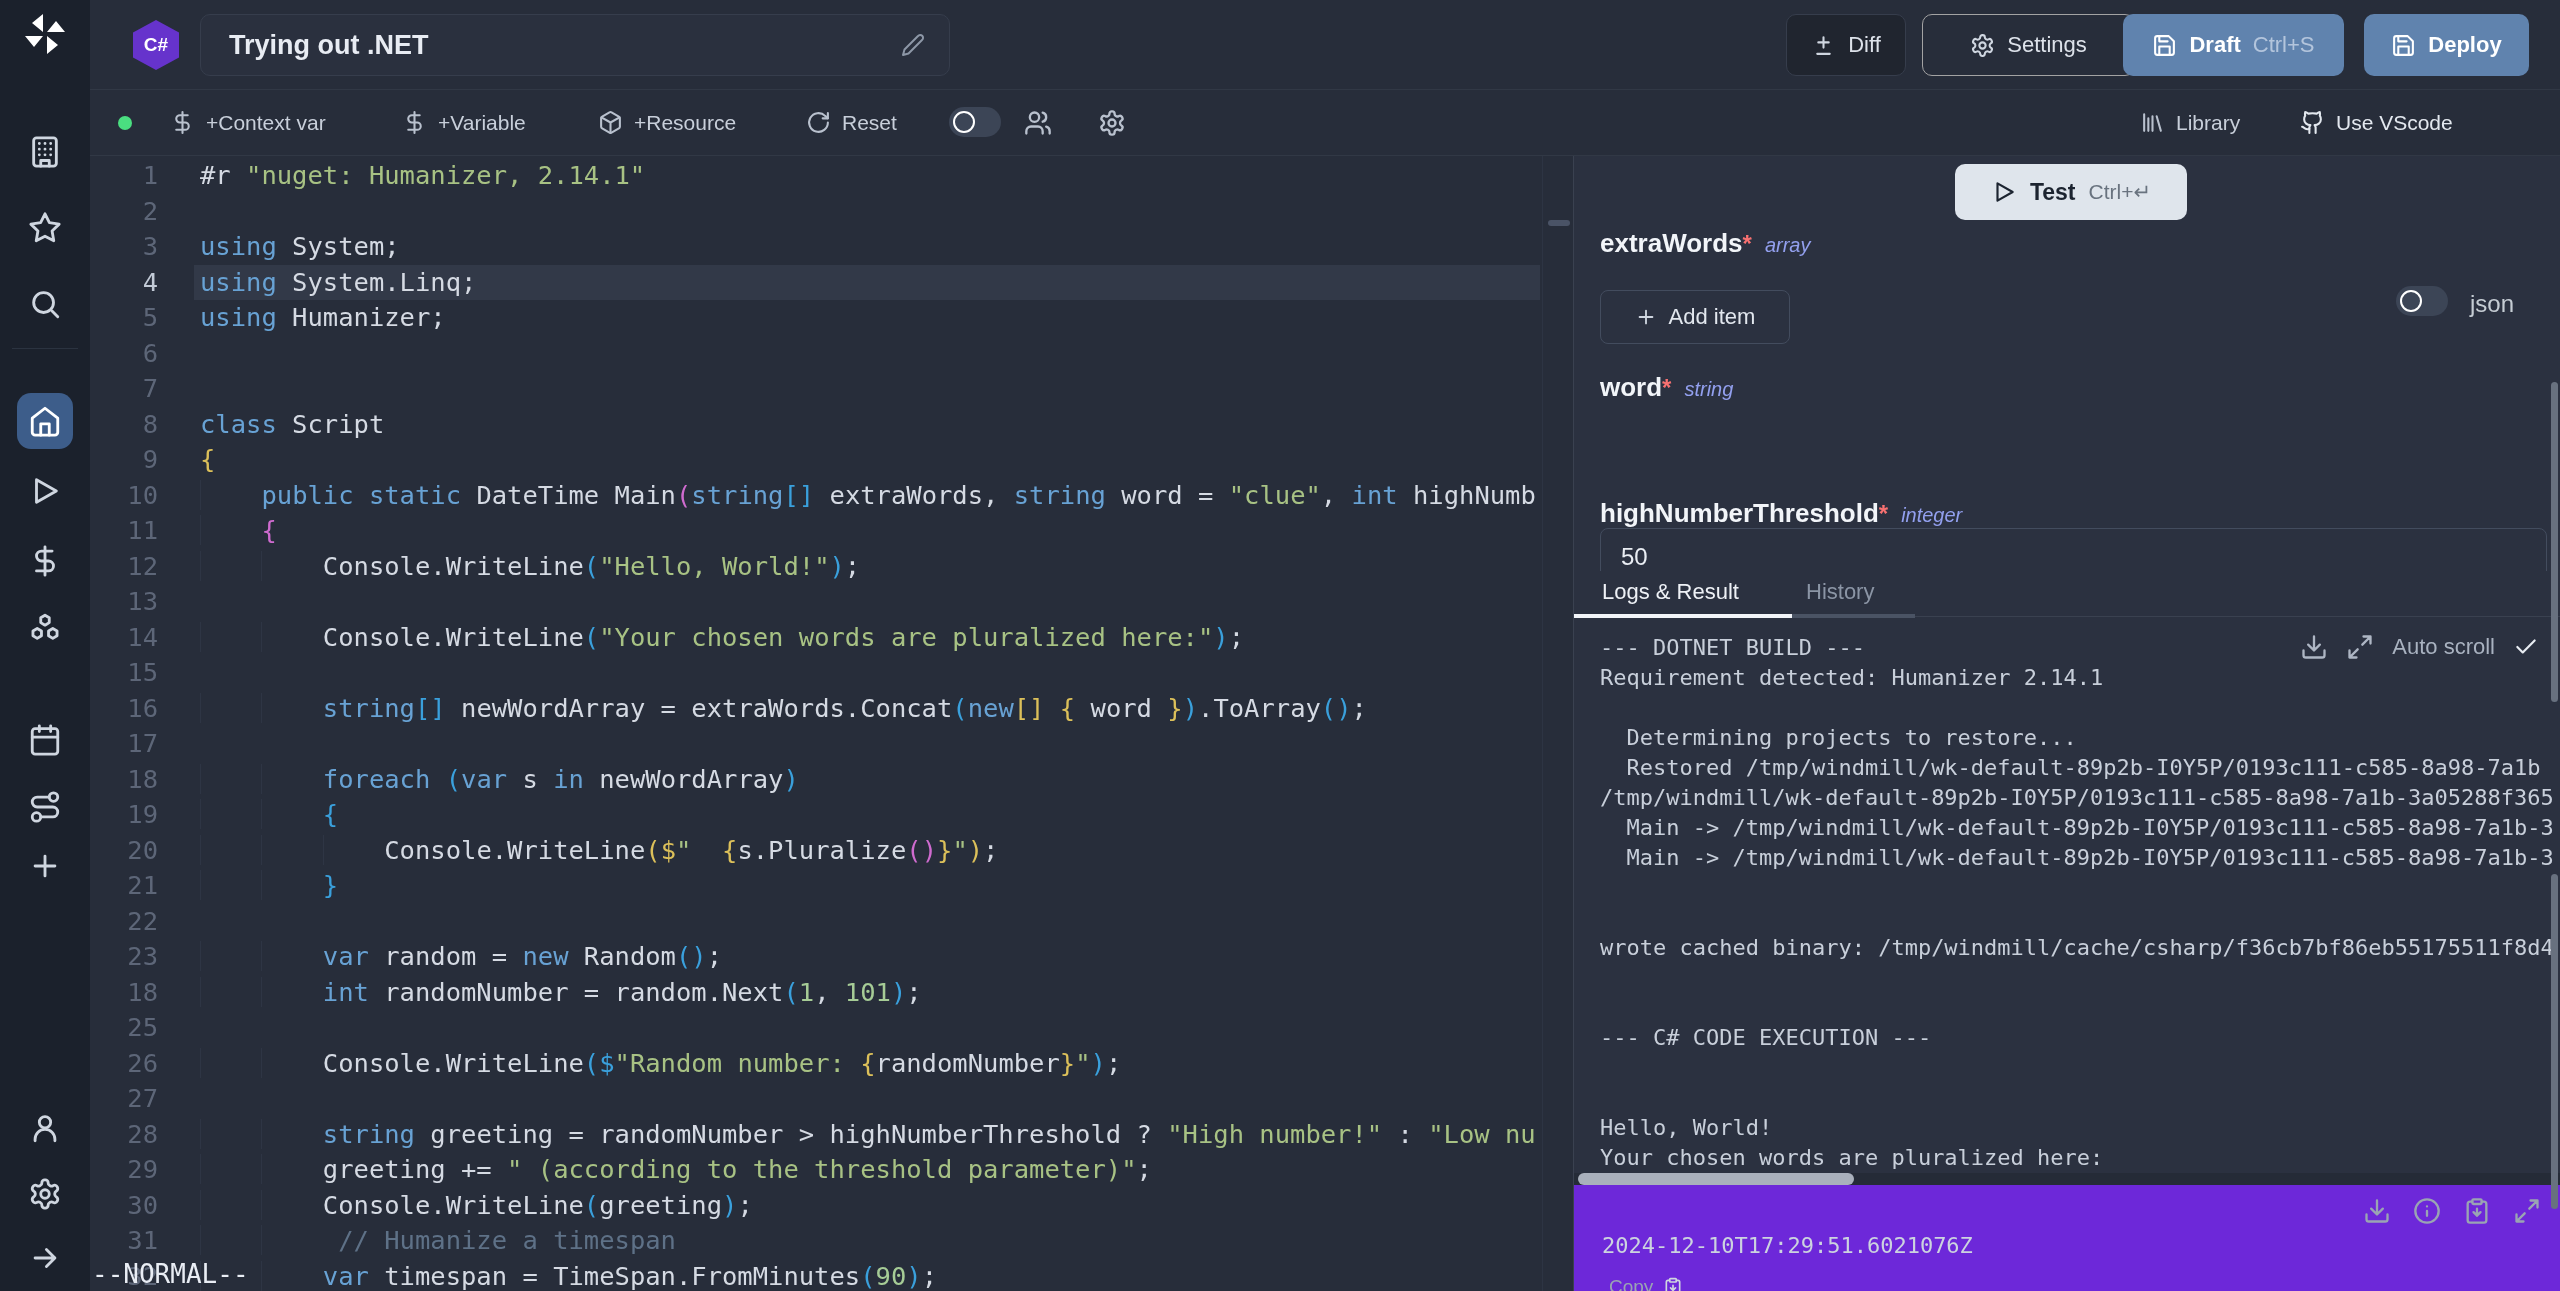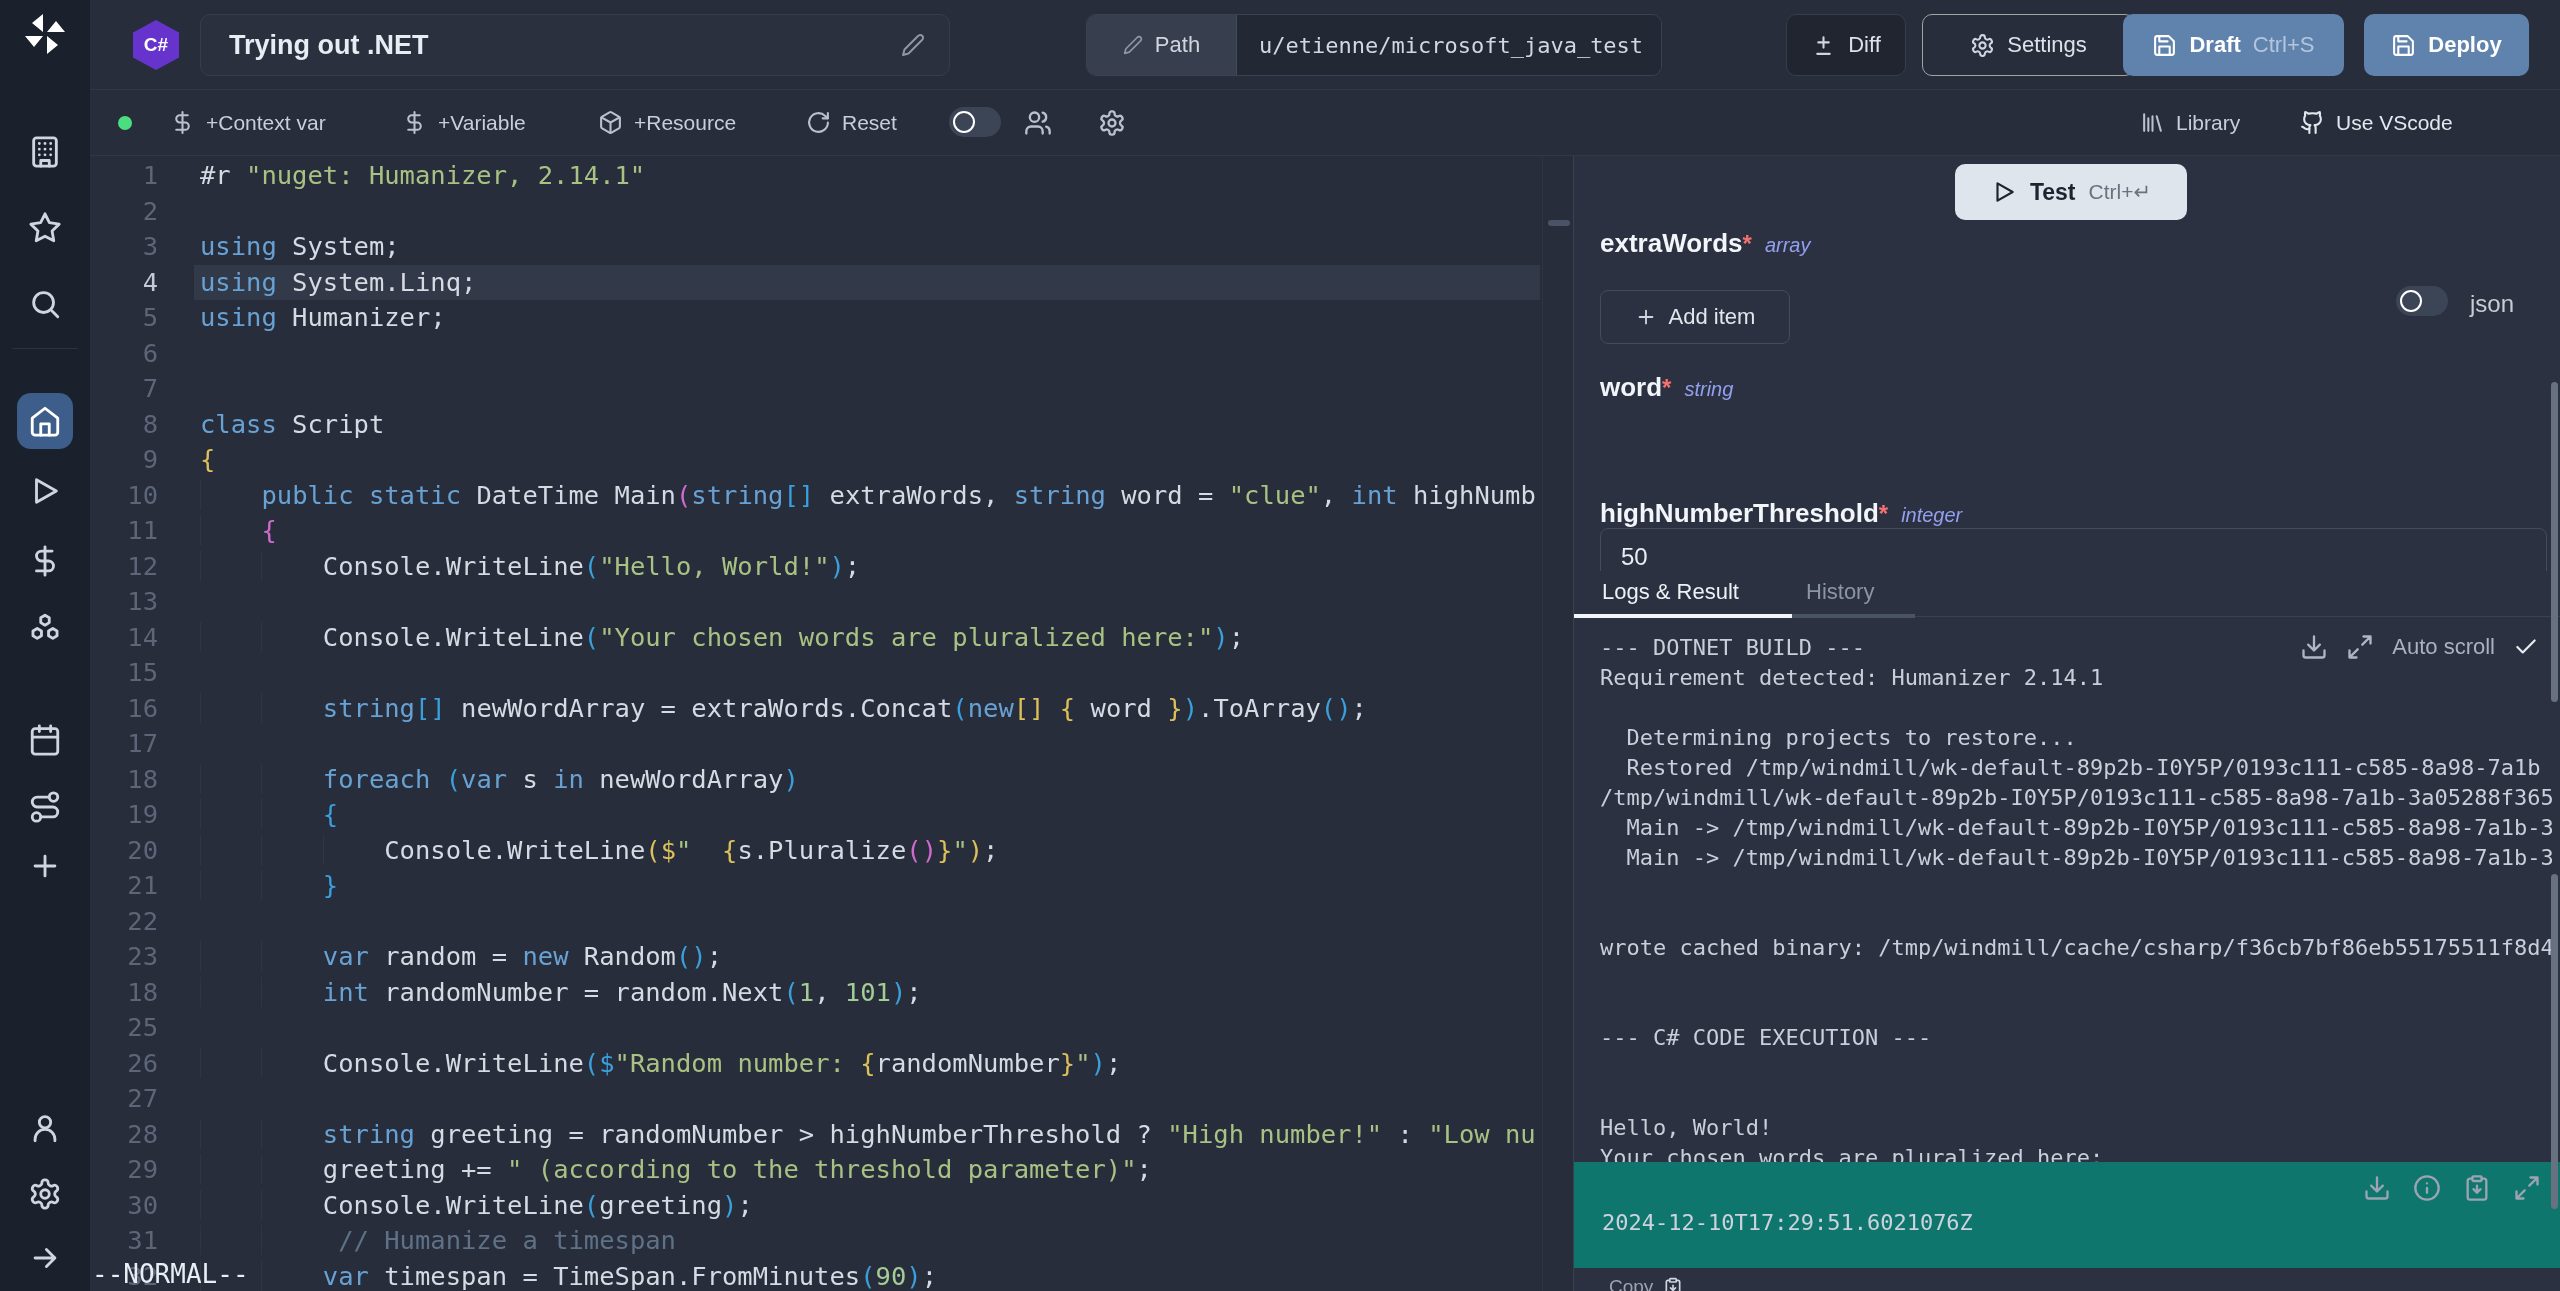--- a/index.html
+++ b/index.html
@@ -88,21 +88,21 @@
   #tab-underline{position:absolute;left:0;bottom:-2px;width:218px;height:4px;background:#f2f5f9}
   #tab-underline2{position:absolute;left:218px;bottom:-2px;width:123px;height:4px;background:#4a5364}
   #logs{left:0;top:461px;width:987px;height:556px;overflow:hidden}
   #log-pre{position:absolute;left:26px;top:16px;font:22px/30px "DejaVu Sans Mono",monospace;color:#c8cfda;white-space:pre}
   #log-controls{position:absolute;right:22px;top:16px;display:flex;align-items:center;gap:18px;color:#a9b2c0}
   #log-controls .cic{width:28px;height:28px;color:#aeb6c4;cursor:pointer}
   #log-controls .as{font-size:22px}
   #log-controls .chk{width:26px;height:26px;color:#e8ecf2}
   #log-hscroll-track{left:0;top:1017px;width:987px;height:12px;background:#252b37}
   #log-hscroll{left:4px;top:1017px;width:276px;height:12px;background:#a9b0bc;border-radius:6px}
-  #result{left:0;top:1006px;width:987px;height:106px;background:#0f766e}
+  #result{left:0;top:1029px;width:987px;height:106px;background:#6d28d9}
   #result-icons{position:absolute;right:20px;top:12px;display:flex;gap:22px;color:#9aa4b3}
   #result-icons .cic{width:28px;height:28px;cursor:pointer}
   #result-ts{position:absolute;left:28px;top:48px;font:22px "DejaVu Sans Mono",monospace;color:#ccd3df}
   #copy-row{left:1609px;top:1276px;display:flex;align-items:center;gap:10px;color:#9aa4b3;font-size:19px;z-index:5}
   #copy-row .cic{width:20px;height:20px}
   .vscroll{width:7px;background:#68717f;border-radius:4px;right:2px}
   #pscroll1{top:226px;height:320px}
   #pscroll2{top:718px;height:335px}
   
   #lib-item,#vsc-item{color:#c8cfda}
@@ -198,31 +198,20 @@
 
 <header id="topbar" class="abs">
   <div id="lang-icon" class="abs">C#</div>
   <div id="title-box" class="abs">
     <span class="t">Trying out .NET</span>
     <span class="pencil ic">
         <svg viewBox="0 0 24 24" fill="none" stroke="currentColor" stroke-width="2" stroke-linecap="round" stroke-linejoin="round">
           <path d="M17 3a2.85 2.83 0 1 1 4 4L7.5 20.5 2 22l1.5-5.5Z"></path>
         </svg>
       </span>
-  </div>
-  <div id="path-group" class="abs">
-    <div id="path-left">
-      <span class="pencil ic">
-          <svg viewBox="0 0 24 24" fill="none" stroke="currentColor" stroke-width="2" stroke-linecap="round" stroke-linejoin="round">
-            <path d="M17 3a2.85 2.83 0 1 1 4 4L7.5 20.5 2 22l1.5-5.5Z"></path>
-          </svg>
-        </span>
-      <span>Path</span>
-    </div>
-    <div id="path-right">u/etienne/microsoft_java_test</div>
   </div>
   <div id="diff-btn" class="abs tb-btn">
     <span class="btn-ic ic">
         <svg viewBox="0 0 24 24" fill="none" stroke="currentColor" stroke-width="2" stroke-linecap="round" stroke-linejoin="round">
           <path d="M12 4v10M7 9h10M6 20h12"></path>
         </svg>
       </span>
     <span>Diff</span>
   </div>
   <div id="settings-btn" class="abs tb-btn">

